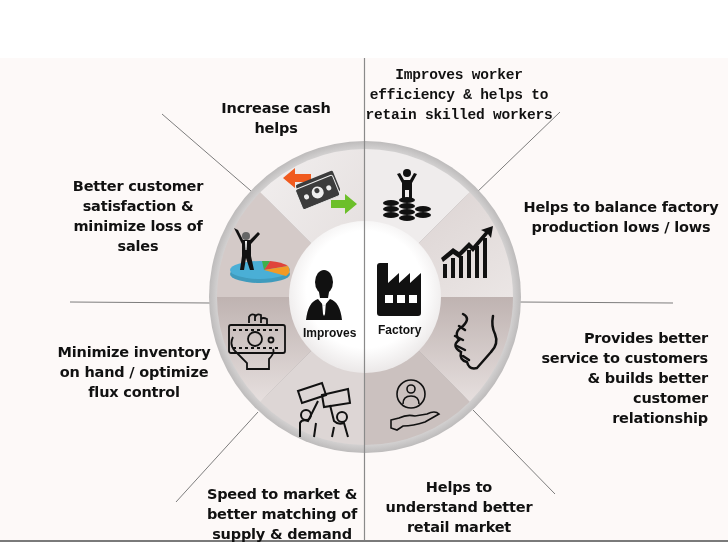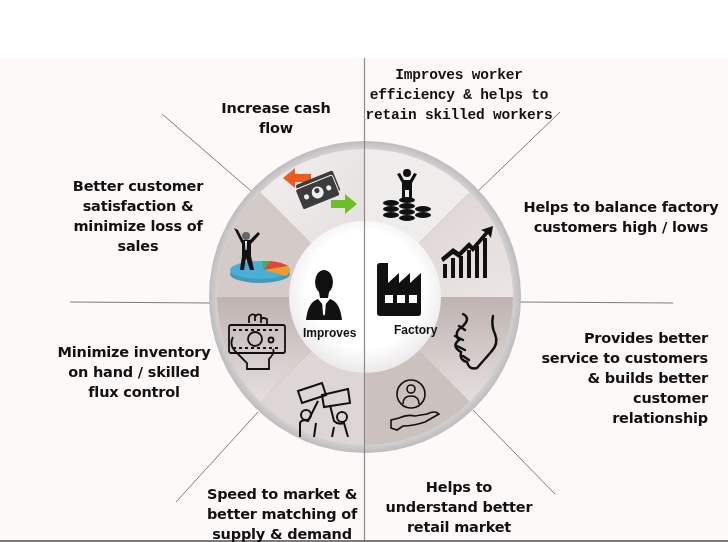--- a/index.html
+++ b/index.html
@@ -179,22 +179,22 @@
       <circle cx="34" cy="23" r="6" fill="#eee"></circle>
       <circle cx="34" cy="21" r="2.5" fill="#3c3c3c"></circle>
       <circle cx="22" cy="23" r="2.5" fill="#eee"></circle>
       <circle cx="46" cy="23" r="2.5" fill="#eee"></circle>
     </g>
     <path d="M48,32 L62,32 L62,26 L74,36 L62,46 L62,40 L48,40 Z" fill="#6cbf2a"></path>
   </g>
 </svg>
 
 <div class="center-label" style="left:303px; top:326px;">Improves</div>
-<div class="center-label" style="left:378px; top:323px;margin-left:16px;">Factory</div>
-
-<div class="label" style="left:207px; top:98px; width:138px;">Increase cash flow</div>
+<div class="center-label" style="left:378px; top:323px;">Factory</div>
+
+<div class="label" style="left:207px; top:98px; width:138px;">Increase cash helps</div>
 <div class="label" style="left:364px; top:65px; width:190px;font-family:Liberation Mono, monospace;">Improves worker efficiency &amp; helps to retain skilled workers</div>
-<div class="label" style="left:516px; top:197px; width:210px;">Helps to balance factory customers high / lows</div>
+<div class="label" style="left:516px; top:197px; width:210px;">Helps to balance factory production lows / lows</div>
 <div class="label" style="left:534px; top:328px; width:174px;text-align:right;">Provides better service to customers &amp; builds better customer relationship</div>
 <div class="label" style="left:380px; top:458px; width:158px;margin-top:19px;">Helps to understand better retail market status</div>
 <div class="label" style="left:200px; top:484px; width:164px;">Speed to market &amp; better matching of supply &amp; demand</div>
-<div class="label" style="left:56px; top:342px; width:156px;">Minimize inventory on hand / skilled flux control</div>
+<div class="label" style="left:56px; top:342px; width:156px;">Minimize inventory on hand / optimize flux control</div>
 <div class="label" style="left:66px; top:176px; width:144px;">Better customer satisfaction &amp; minimize loss of sales</div>
 
 </body></html>

